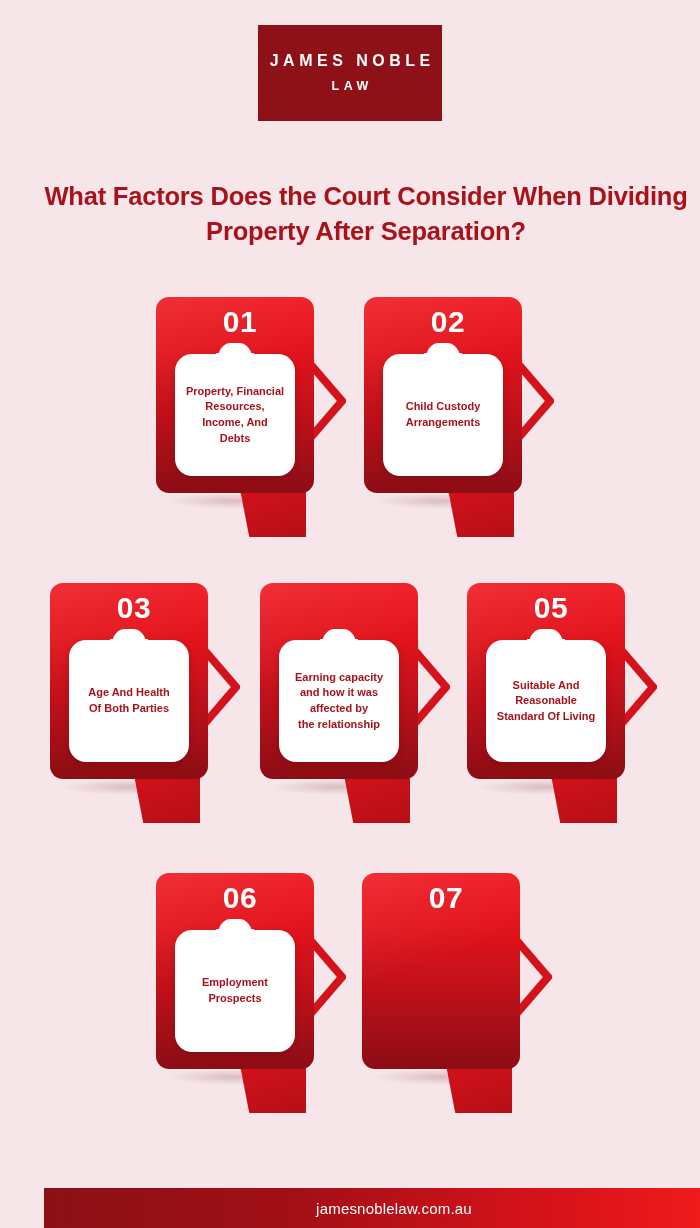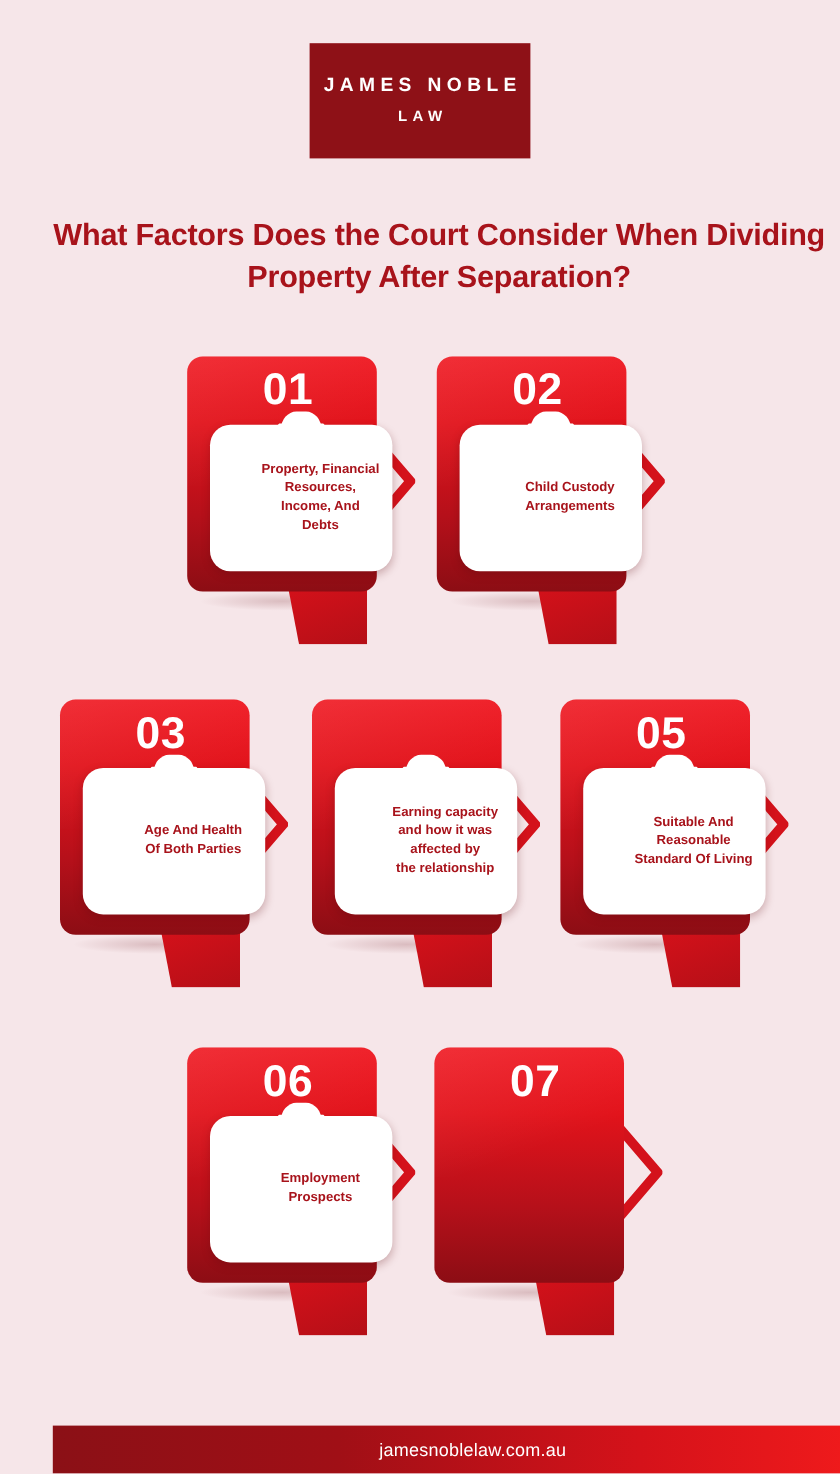--- a/index.html
+++ b/index.html
@@ -13,21 +13,21 @@
     font-family: "Liberation Sans", sans-serif;
     position: relative;
     overflow: hidden;
     -webkit-font-smoothing: antialiased;
   }
 
   
   .logo-block {
     position: absolute;
     left: 258px;
-    top: 36px;
+    top: 25px;
     width: 184px;
     height: 96px;
     background: #8E1117;
     display: flex;
     flex-direction: column;
     align-items: center;
     justify-content: center;
   }
   .logo-line1 {
     color: #FFFFFF;
@@ -126,42 +126,41 @@
     pointer-events: none;
   }
 
   .card-number {
     position: absolute;
     left: 0;
     top: 8px;
     width: 168px;
     text-align: center;
     color: #FFFFFF;
-    font-size: 37px;
+    font-size: 30px;
     font-weight: bold;
     letter-spacing: 0.5px;
     line-height: 1.1;
     z-index: 3;
   }
 
   
   .card-panel {
     position: absolute;
     left: 19px;
     top: 57px;
     width: 120px;
     height: 122px;
     background: #FFFFFF;
     border-radius: 17px;
     box-shadow: 0 3px 7px rgba(90,10,15,0.28);
     display: flex;
     align-items: center;
     justify-content: center;
     z-index: 2;
-    padding-left: 32px;
   }
   
   .panel-notch {
     position: absolute;
     left: 50%;
     top: -11px;
     transform: translateX(-50%);
     width: 34px;
     height: 16px;
     background: #FFFFFF;

